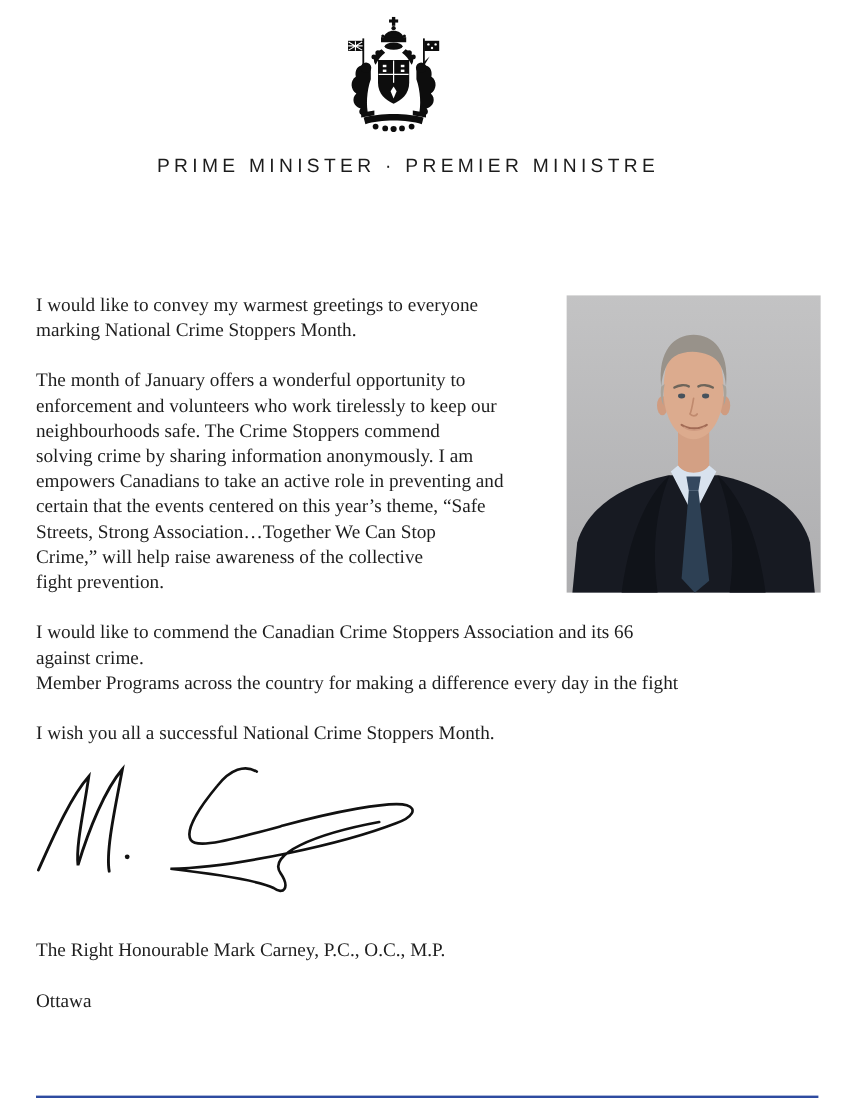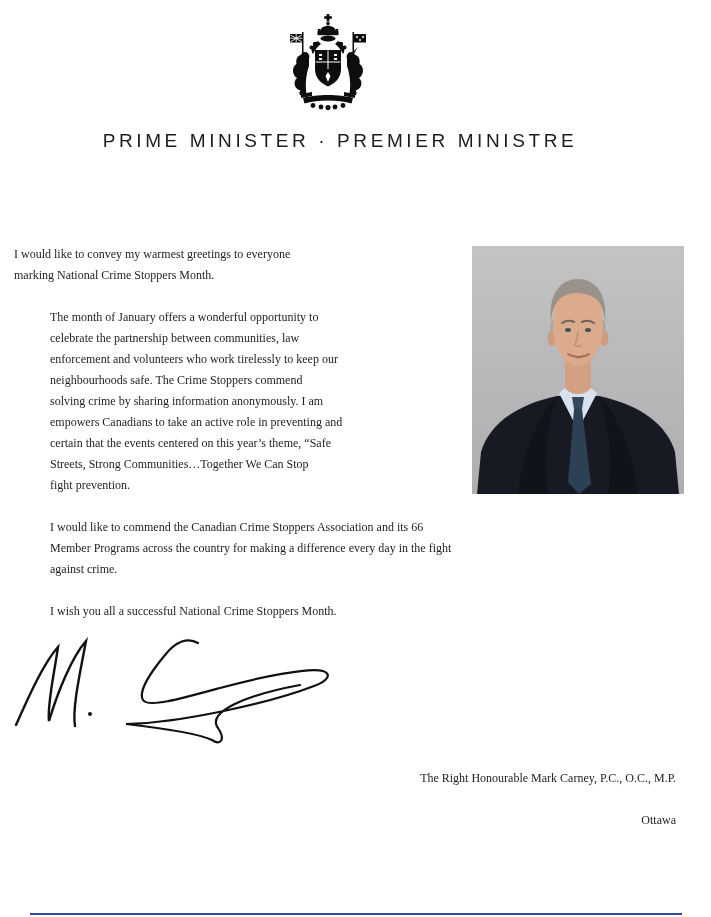--- a/index.html
+++ b/index.html
@@ -6,31 +6,31 @@
   body{
     width:711px;height:917px;position:relative;overflow:hidden;
     background:#ffffff;
     font-family:"Liberation Serif", serif;
     color:#1e1e1e;
   }
   .crest{position:absolute;left:288px;top:14px;width:80px;height:96px;}
   .letterhead-title{
     position:absolute;left:0;top:130px;width:680px;text-align:center;
     font-family:"Liberation Sans", sans-serif;
-    font-size:19px;letter-spacing:3.6px;color:#1c1c1c;font-weight:400;
+    font-size:16px;letter-spacing:3.6px;color:#1c1c1c;font-weight:400;
   }
-  .body-col{position:absolute;left:14px;top:244px;width:662px;
-    font-size:12px;line-height:21px;}
+  .body-col{position:absolute;left:30px;top:244px;width:662px;
+    font-size:16px;line-height:21px;}
   .para{margin:0 0 0 0;}
-  .para + .para{margin-top:21px;margin-left:36px;}
+  .para + .para{margin-top:21px;}
   .line{white-space:pre;}
   .portrait{position:absolute;left:472px;top:246px;width:212px;height:248px;}
   .signature-wrap{margin-top:9px;margin-left:-4px;height:118px;}
   .signature-wrap svg{display:block;}
-  .closing{margin-top:19px;text-align:right;}
+  .closing{margin-top:33px;}
   .closing .line{white-space:pre;}
   .place-block{margin-top:21px;}
   .footer-rule{position:absolute;left:30px;top:913px;width:652px;height:2px;}
 </style>
 </head>
 <body>
 
 <div class="crest">
   <svg width="80" height="96" viewBox="0 0 80 96" fill="#0d0d0d" xmlns="http://www.w3.org/2000/svg">
 
@@ -141,34 +141,34 @@
 
 <div class="body-col">
 
   <div class="para">
     <div class="line">I would like to convey my warmest greetings to everyone</div>
     <div class="line">marking National Crime Stoppers Month.</div>
   </div>
 
   <div class="para">
     <div class="line">The month of January offers a wonderful opportunity to</div>
-    <div class="line">celebrate the partnership between communities, law</div>
     <div class="line">enforcement and volunteers who work tirelessly to keep our</div>
     <div class="line">neighbourhoods safe. The Crime Stoppers commend</div>
     <div class="line">solving crime by sharing information anonymously. I am</div>
     <div class="line">empowers Canadians to take an active role in preventing and</div>
     <div class="line">certain that the events centered on this year’s theme, “Safe</div>
-    <div class="line">Streets, Strong Communities…Together We Can Stop</div>
+    <div class="line">Streets, Strong Association…Together We Can Stop</div>
+    <div class="line">Crime,” will help raise awareness of the collective</div>
     <div class="line">fight prevention.</div>
   </div>
 
   <div class="para">
     <div class="line">I would like to commend the Canadian Crime Stoppers Association and its 66</div>
+    <div class="line">against crime.</div>
     <div class="line">Member Programs across the country for making a difference every day in the fight</div>
-    <div class="line">against crime.</div>
   </div>
 
   <div class="para">
     <div class="line">I wish you all a successful National Crime Stoppers Month.</div>
   </div>
 
   <div class="signature-wrap">
     <svg width="322" height="118" viewBox="0 0 322 118" xmlns="http://www.w3.org/2000/svg" fill="none">
       <path d="M6,94 C16,72 32,34 48,16 C44,44 37,74 39,90 C48,60 62,26 76,10 C70,42 62,78 65,95" stroke="#111111" stroke-width="2.4" stroke-linecap="round"></path>
       <circle cx="80" cy="83" r="2" fill="#111111"></circle>

